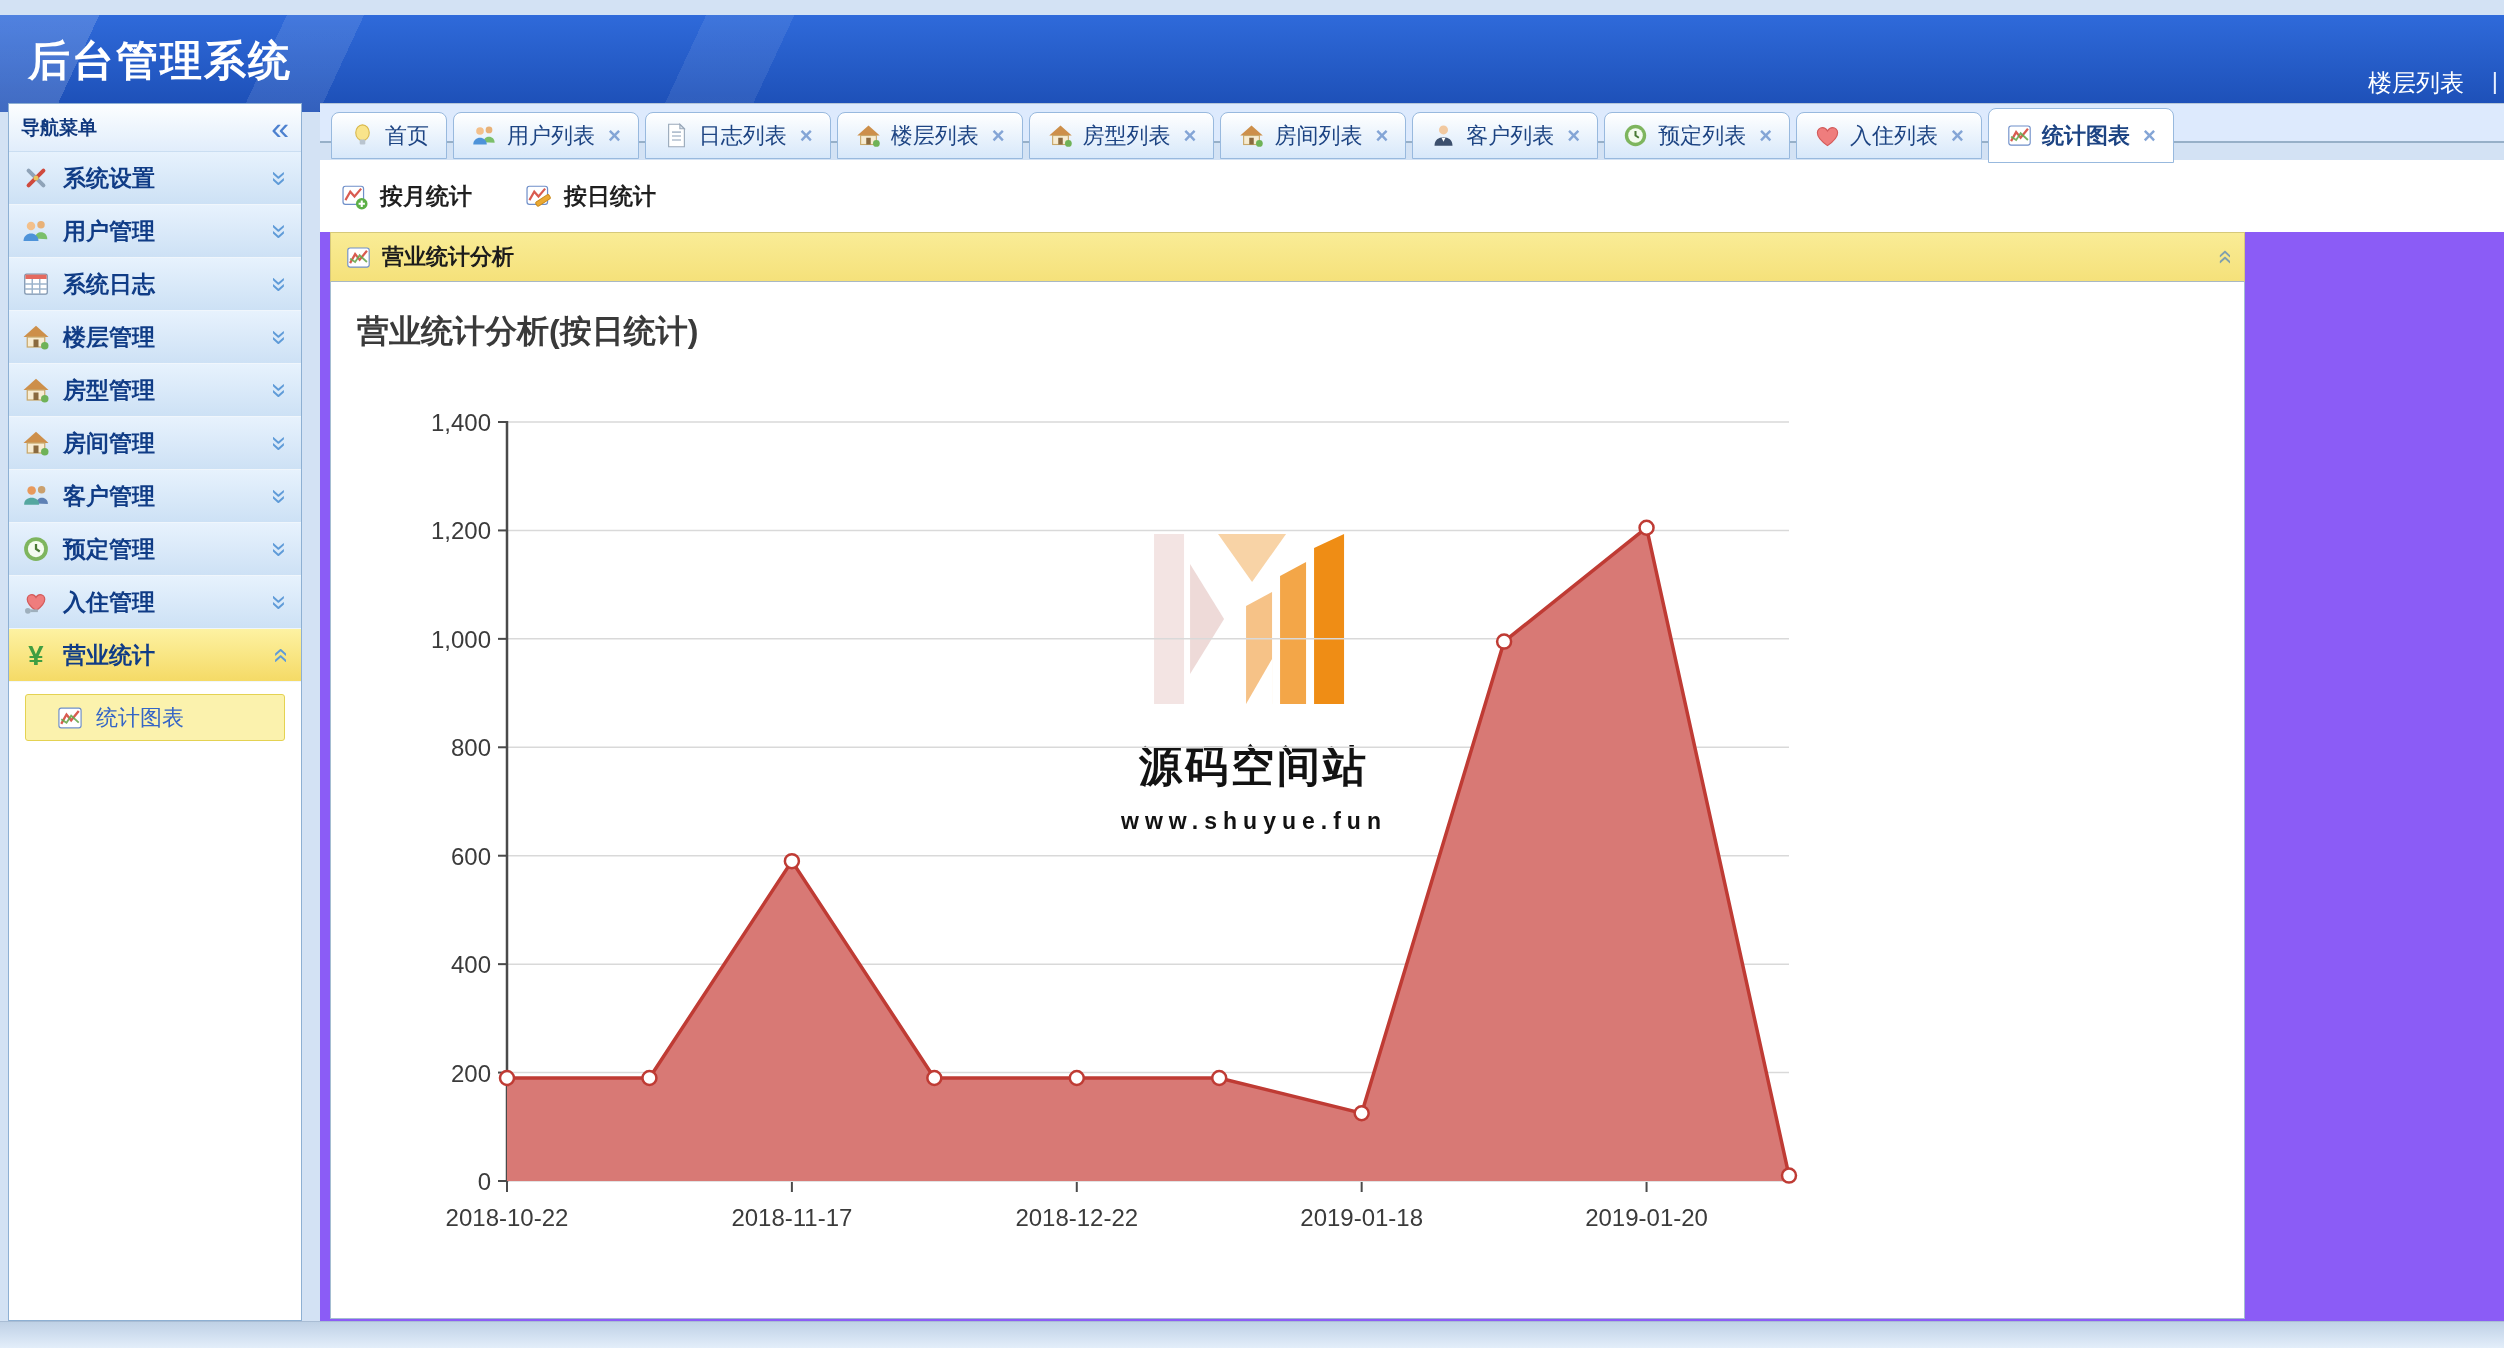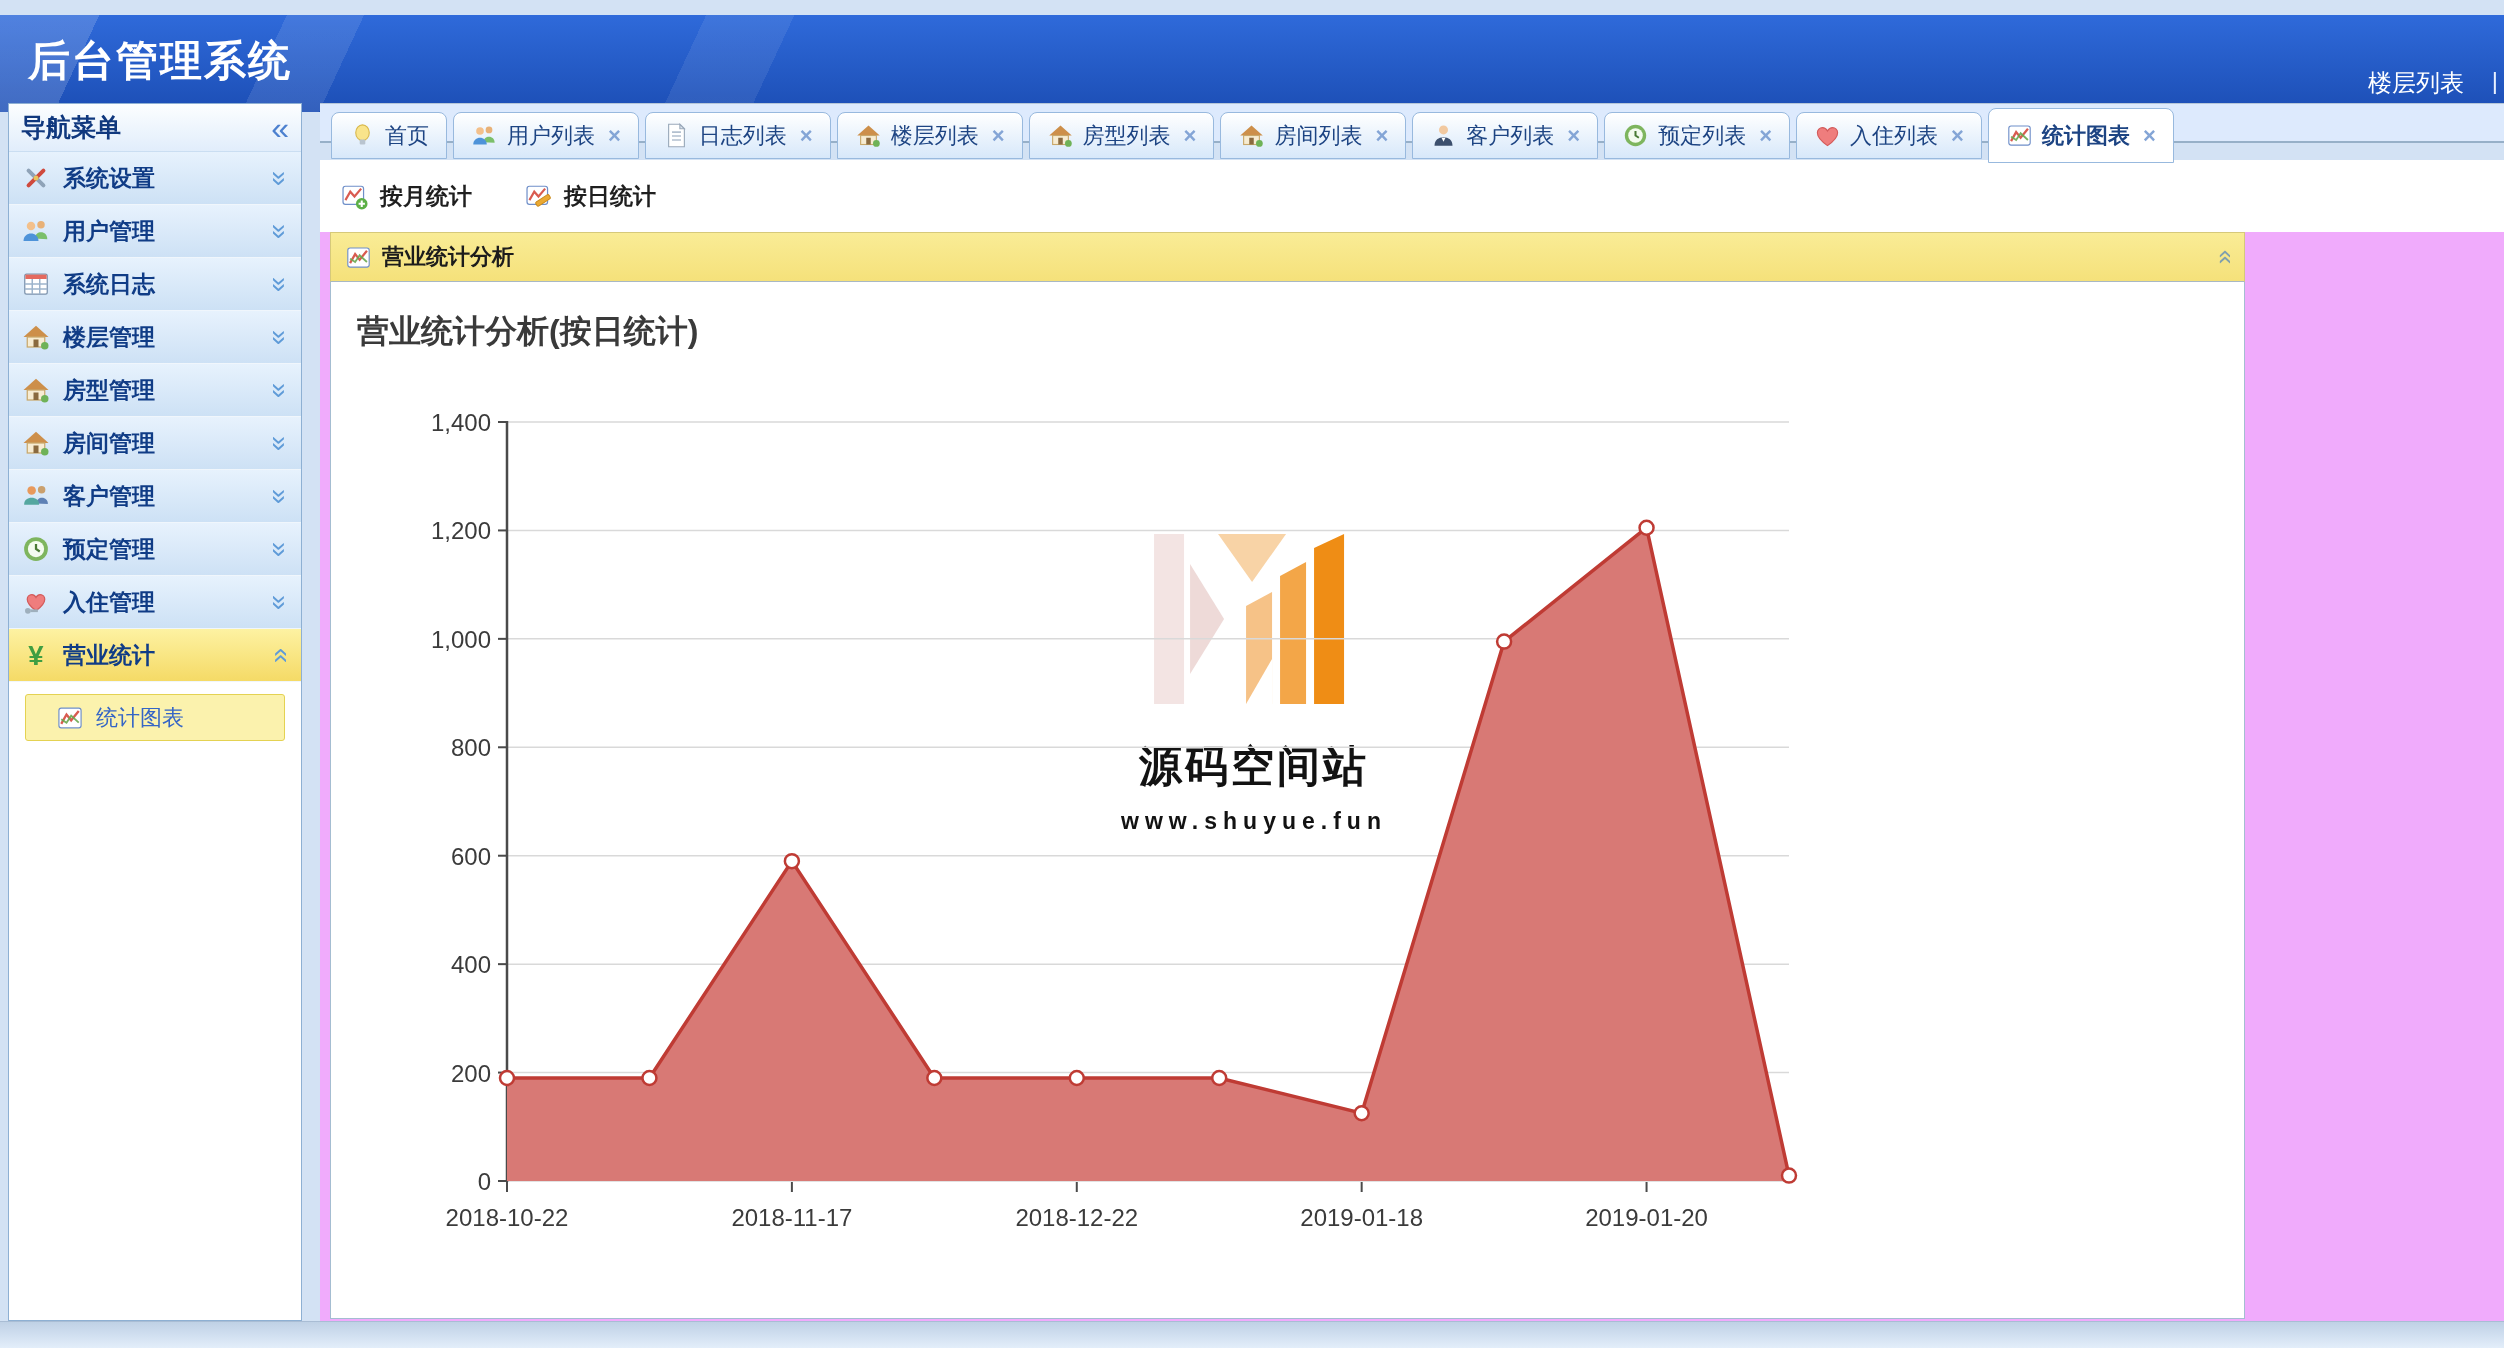--- a/index.html
+++ b/index.html
@@ -27,21 +27,21 @@
   
   .sidebar {
     position:absolute; left:8px; top:103px; width:294px; bottom:27px;
     background:#fff; border:1px solid #8eb0d3;
   }
   .side-hd {
     height:48px; display:flex; align-items:center;
     background:linear-gradient(#fcfeff,#e1edfb);
     border-bottom:1px solid #cadef2; padding:0 12px;
   }
-  .side-hd-title { font-size:25px; font-weight:bold; color:#10387e; flex:1; }
+  .side-hd-title { font-size:19px; font-weight:bold; color:#10387e; flex:1; }
   .collapse-left { color:#4c80cf; font-size:32px; line-height:1; cursor:pointer; }
   .side-item {
     height:53px; display:flex; align-items:center; cursor:pointer;
     background:linear-gradient(#e7f2fd,#cde1f5);
     border-bottom:1px solid #f0f6fc;
   }
   .side-item .ic { width:30px; height:30px; margin-left:12px; flex:none; }
   .side-label { margin-left:12px; font-size:23px; font-weight:bold; color:#103c86; flex:1; }
   .chev { margin-right:14px; color:#5f9bd8; font-size:27px; line-height:1; display:inline-block; }
   .chev.down { transform:rotate(90deg); }
@@ -69,21 +69,21 @@
     border:1px solid #98b9de; border-radius:8px 8px 0 0;
     font-size:22px; color:#1d4483; white-space:nowrap; cursor:pointer;
     position:relative; z-index:1;
   }
   .tab.active {
     margin-top:4px; height:55px; background:#fff; font-weight:bold; z-index:3;
   }
   .tab .ic { width:27px; height:27px; }
   .tab-close { font-size:22px; color:#84a5d6; margin-left:4px; font-weight:bold; cursor:pointer; }
   .content {
-    position:absolute; top:57px; left:0; right:0; bottom:0; background:#f0abfc;
+    position:absolute; top:57px; left:0; right:0; bottom:0; background:#8b5cf6;
   }
   .toolbar { height:72px; display:flex; align-items:center; padding-left:20px; gap:52px; background:#fff; }
   .tb-btn { display:flex; align-items:center; gap:11px; font-size:23px; font-weight:600; color:#1f1f1f; cursor:pointer; }
   .tb-btn .ic { width:29px; height:29px; }
 
   
   .panel { margin-left:10px; width:1915px; }
   .panel-hd {
     height:50px; display:flex; align-items:center; gap:10px; padding:0 14px;
     background:linear-gradient(#f9ec96,#f5e17a);

